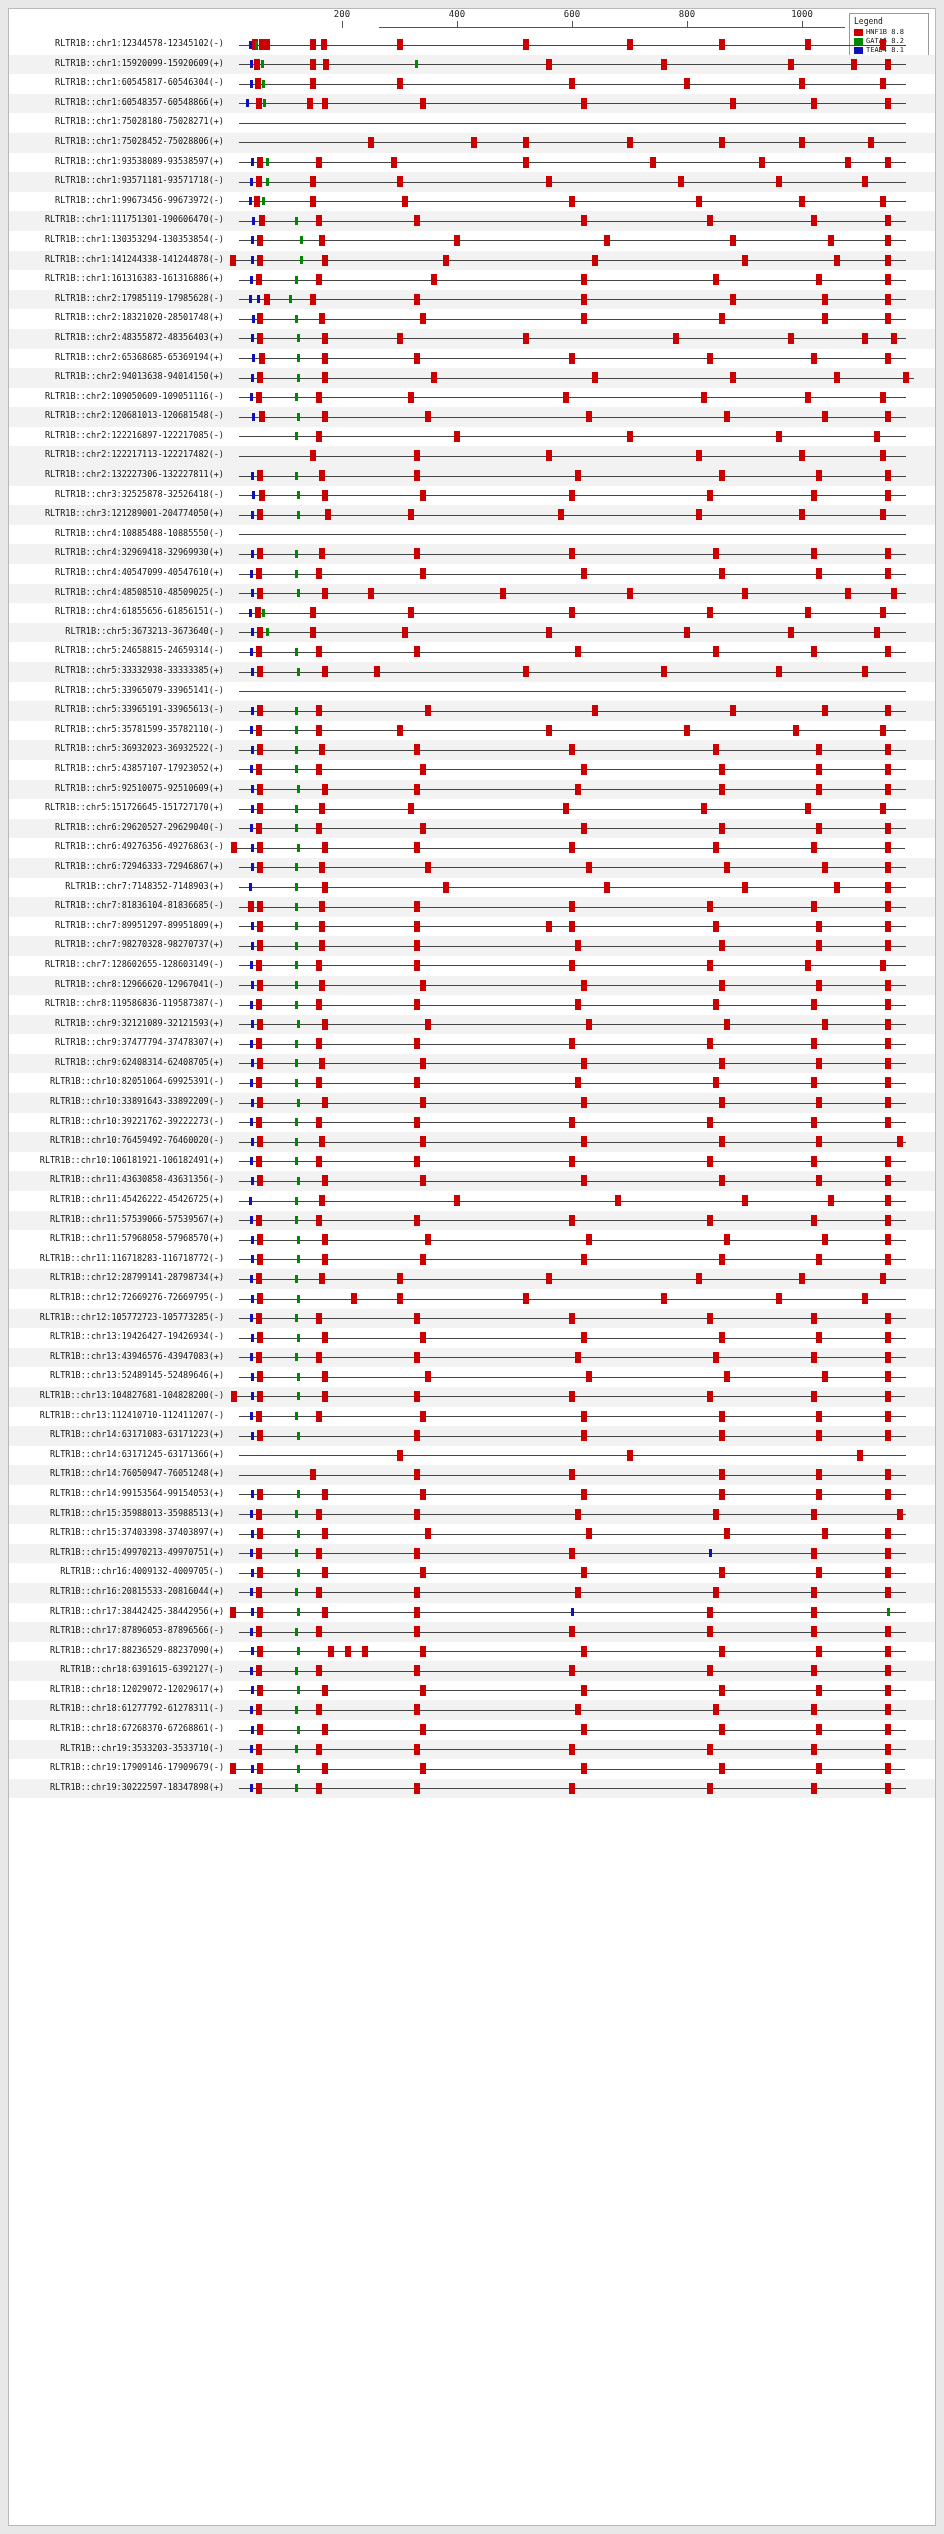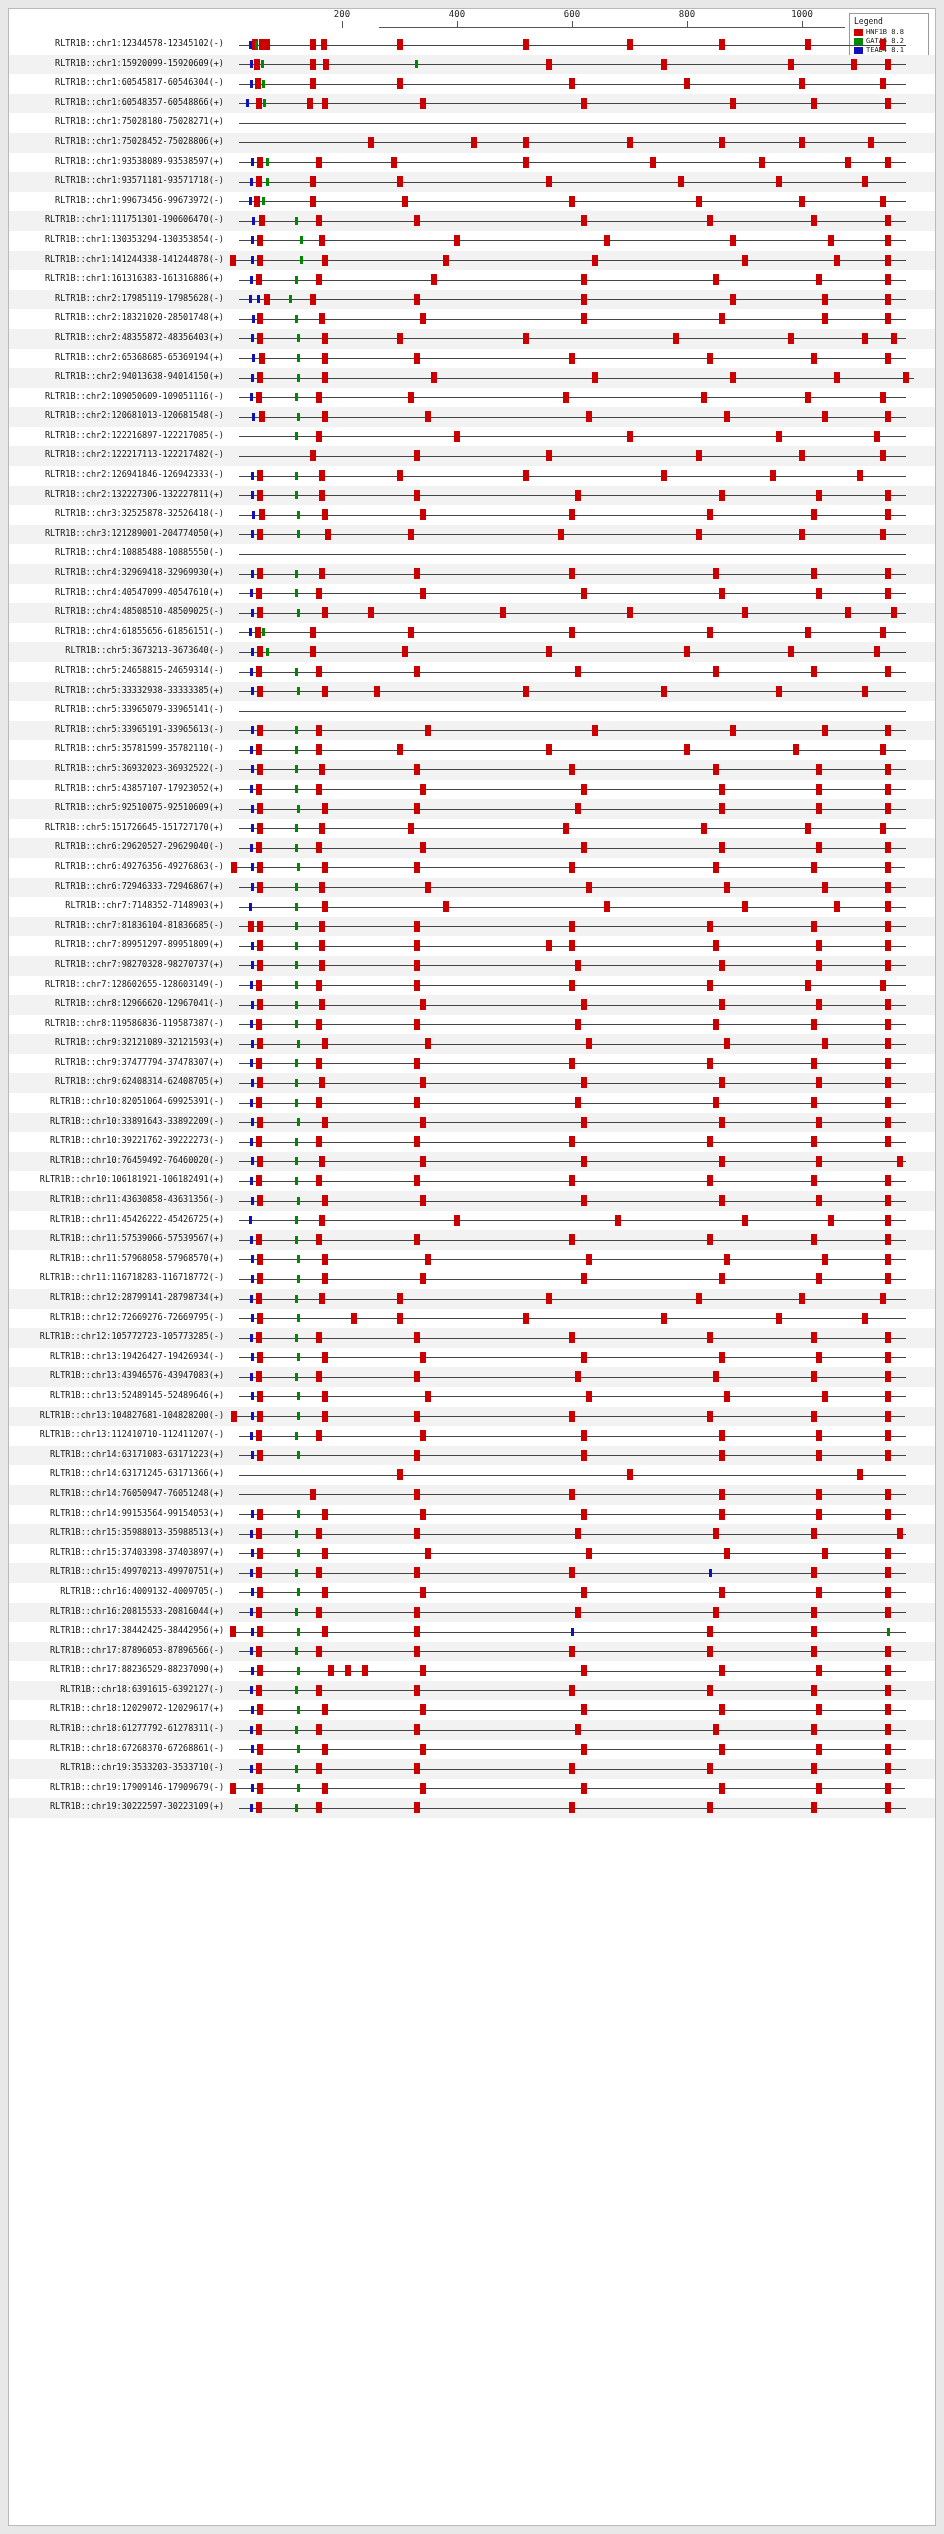--- a/index.html
+++ b/index.html
@@ -340,33 +340,20 @@
         <div class="row alt">
           <div class="lbl">RLTR1B::chr2:122217113-122217482(-)</div>
           <div class="track" style="left: 229.5px; width: 667px;"></div>
           <div class="feat" style="left: 301.25px; width: 6px; background: rgb(204, 0, 0);"></div>
           <div class="feat" style="left: 404.75px; width: 6px; background: rgb(204, 0, 0);"></div>
           <div class="feat" style="left: 537px; width: 6px; background: rgb(204, 0, 0);"></div>
           <div class="feat" style="left: 686.5px; width: 6px; background: rgb(204, 0, 0);"></div>
           <div class="feat" style="left: 790px; width: 6px; background: rgb(204, 0, 0);"></div>
           <div class="feat" style="left: 870.5px; width: 6px; background: rgb(204, 0, 0);"></div>
         </div>
-        <div class="row">
-          <div class="lbl">RLTR1B::chr2:126941846-126942333(-)</div>
-          <div class="track" style="left: 229.5px; width: 667px;"></div>
-          <div class="feat s" style="left: 241.8px; width: 3px; background: rgb(17, 17, 187);"></div>
-          <div class="feat" style="left: 248.35px; width: 6px; background: rgb(204, 0, 0);"></div>
-          <div class="feat s" style="left: 285.5px; width: 3px; background: rgb(0, 136, 0);"></div>
-          <div class="feat" style="left: 309.875px; width: 6px; background: rgb(204, 0, 0);"></div>
-          <div class="feat" style="left: 387.5px; width: 6px; background: rgb(204, 0, 0);"></div>
-          <div class="feat" style="left: 514px; width: 6px; background: rgb(204, 0, 0);"></div>
-          <div class="feat" style="left: 652px; width: 6px; background: rgb(204, 0, 0);"></div>
-          <div class="feat" style="left: 761.25px; width: 6px; background: rgb(204, 0, 0);"></div>
-          <div class="feat" style="left: 847.5px; width: 6px; background: rgb(204, 0, 0);"></div>
-        </div>
         <div class="row alt">
           <div class="lbl">RLTR1B::chr2:132227306-132227811(+)</div>
           <div class="track" style="left: 229.5px; width: 667px;"></div>
           <div class="feat s" style="left: 241.8px; width: 3px; background: rgb(17, 17, 187);"></div>
           <div class="feat" style="left: 248.35px; width: 6px; background: rgb(204, 0, 0);"></div>
           <div class="feat s" style="left: 285.5px; width: 3px; background: rgb(0, 136, 0);"></div>
           <div class="feat" style="left: 309.875px; width: 6px; background: rgb(204, 0, 0);"></div>
           <div class="feat" style="left: 404.75px; width: 6px; background: rgb(204, 0, 0);"></div>
           <div class="feat" style="left: 565.75px; width: 6px; background: rgb(204, 0, 0);"></div>
           <div class="feat" style="left: 709.5px; width: 6px; background: rgb(204, 0, 0);"></div>
@@ -1203,21 +1190,21 @@
           <div class="feat" style="left: 248.35px; width: 6px; background: rgb(204, 0, 0);"></div>
           <div class="feat s" style="left: 288.375px; width: 3px; background: rgb(0, 136, 0);"></div>
           <div class="feat" style="left: 312.75px; width: 6px; background: rgb(204, 0, 0);"></div>
           <div class="feat" style="left: 410.5px; width: 6px; background: rgb(204, 0, 0);"></div>
           <div class="feat" style="left: 571.5px; width: 6px; background: rgb(204, 0, 0);"></div>
           <div class="feat" style="left: 709.5px; width: 6px; background: rgb(204, 0, 0);"></div>
           <div class="feat" style="left: 807.25px; width: 6px; background: rgb(204, 0, 0);"></div>
           <div class="feat" style="left: 876.25px; width: 6px; background: rgb(204, 0, 0);"></div>
         </div>
         <div class="row alt">
-          <div class="lbl">RLTR1B::chr19:30222597-30223109(+)</div>
+          <div class="lbl">RLTR1B::chr19:30222597-18347898(+)</div>
           <div class="track" style="left: 229.5px; width: 667px;"></div>
           <div class="feat s" style="left: 240.65px; width: 3px; background: rgb(17, 17, 187);"></div>
           <div class="feat" style="left: 247.2px; width: 6px; background: rgb(204, 0, 0);"></div>
           <div class="feat s" style="left: 285.5px; width: 3px; background: rgb(0, 136, 0);"></div>
           <div class="feat" style="left: 307px; width: 6px; background: rgb(204, 0, 0);"></div>
           <div class="feat" style="left: 404.75px; width: 6px; background: rgb(204, 0, 0);"></div>
           <div class="feat" style="left: 560px; width: 6px; background: rgb(204, 0, 0);"></div>
           <div class="feat" style="left: 698px; width: 6px; background: rgb(204, 0, 0);"></div>
           <div class="feat" style="left: 801.5px; width: 6px; background: rgb(204, 0, 0);"></div>
           <div class="feat" style="left: 876.25px; width: 6px; background: rgb(204, 0, 0);"></div>

